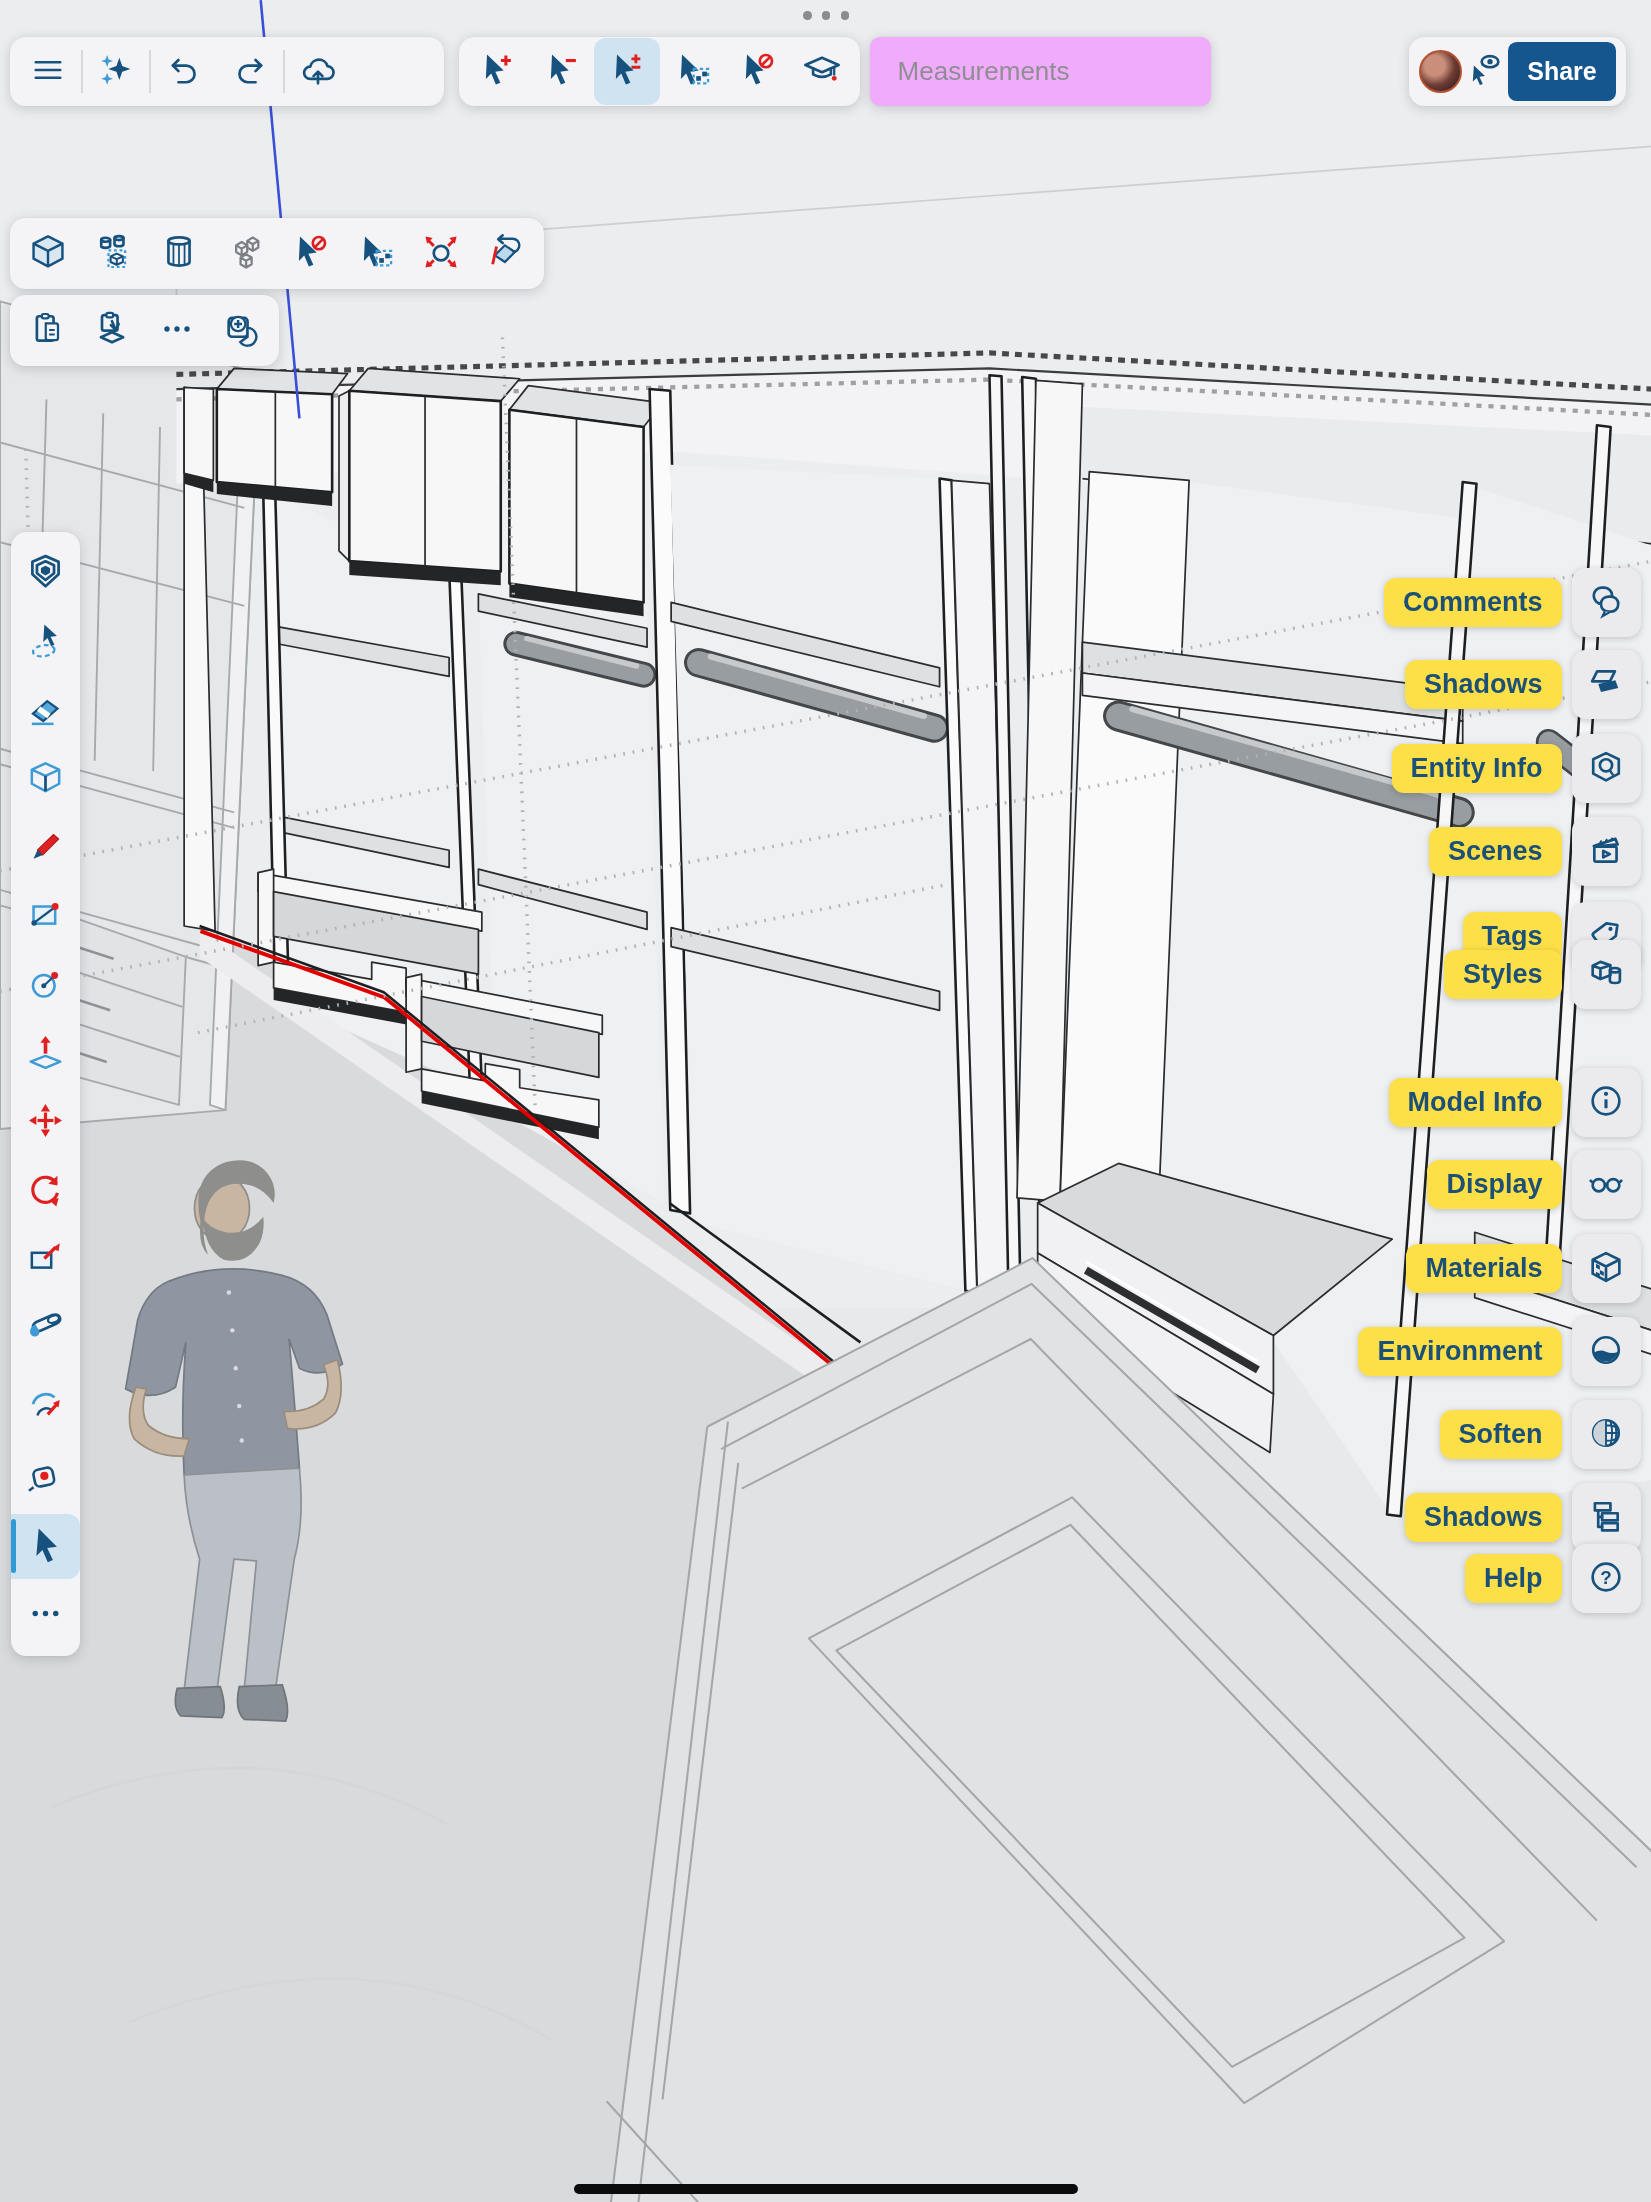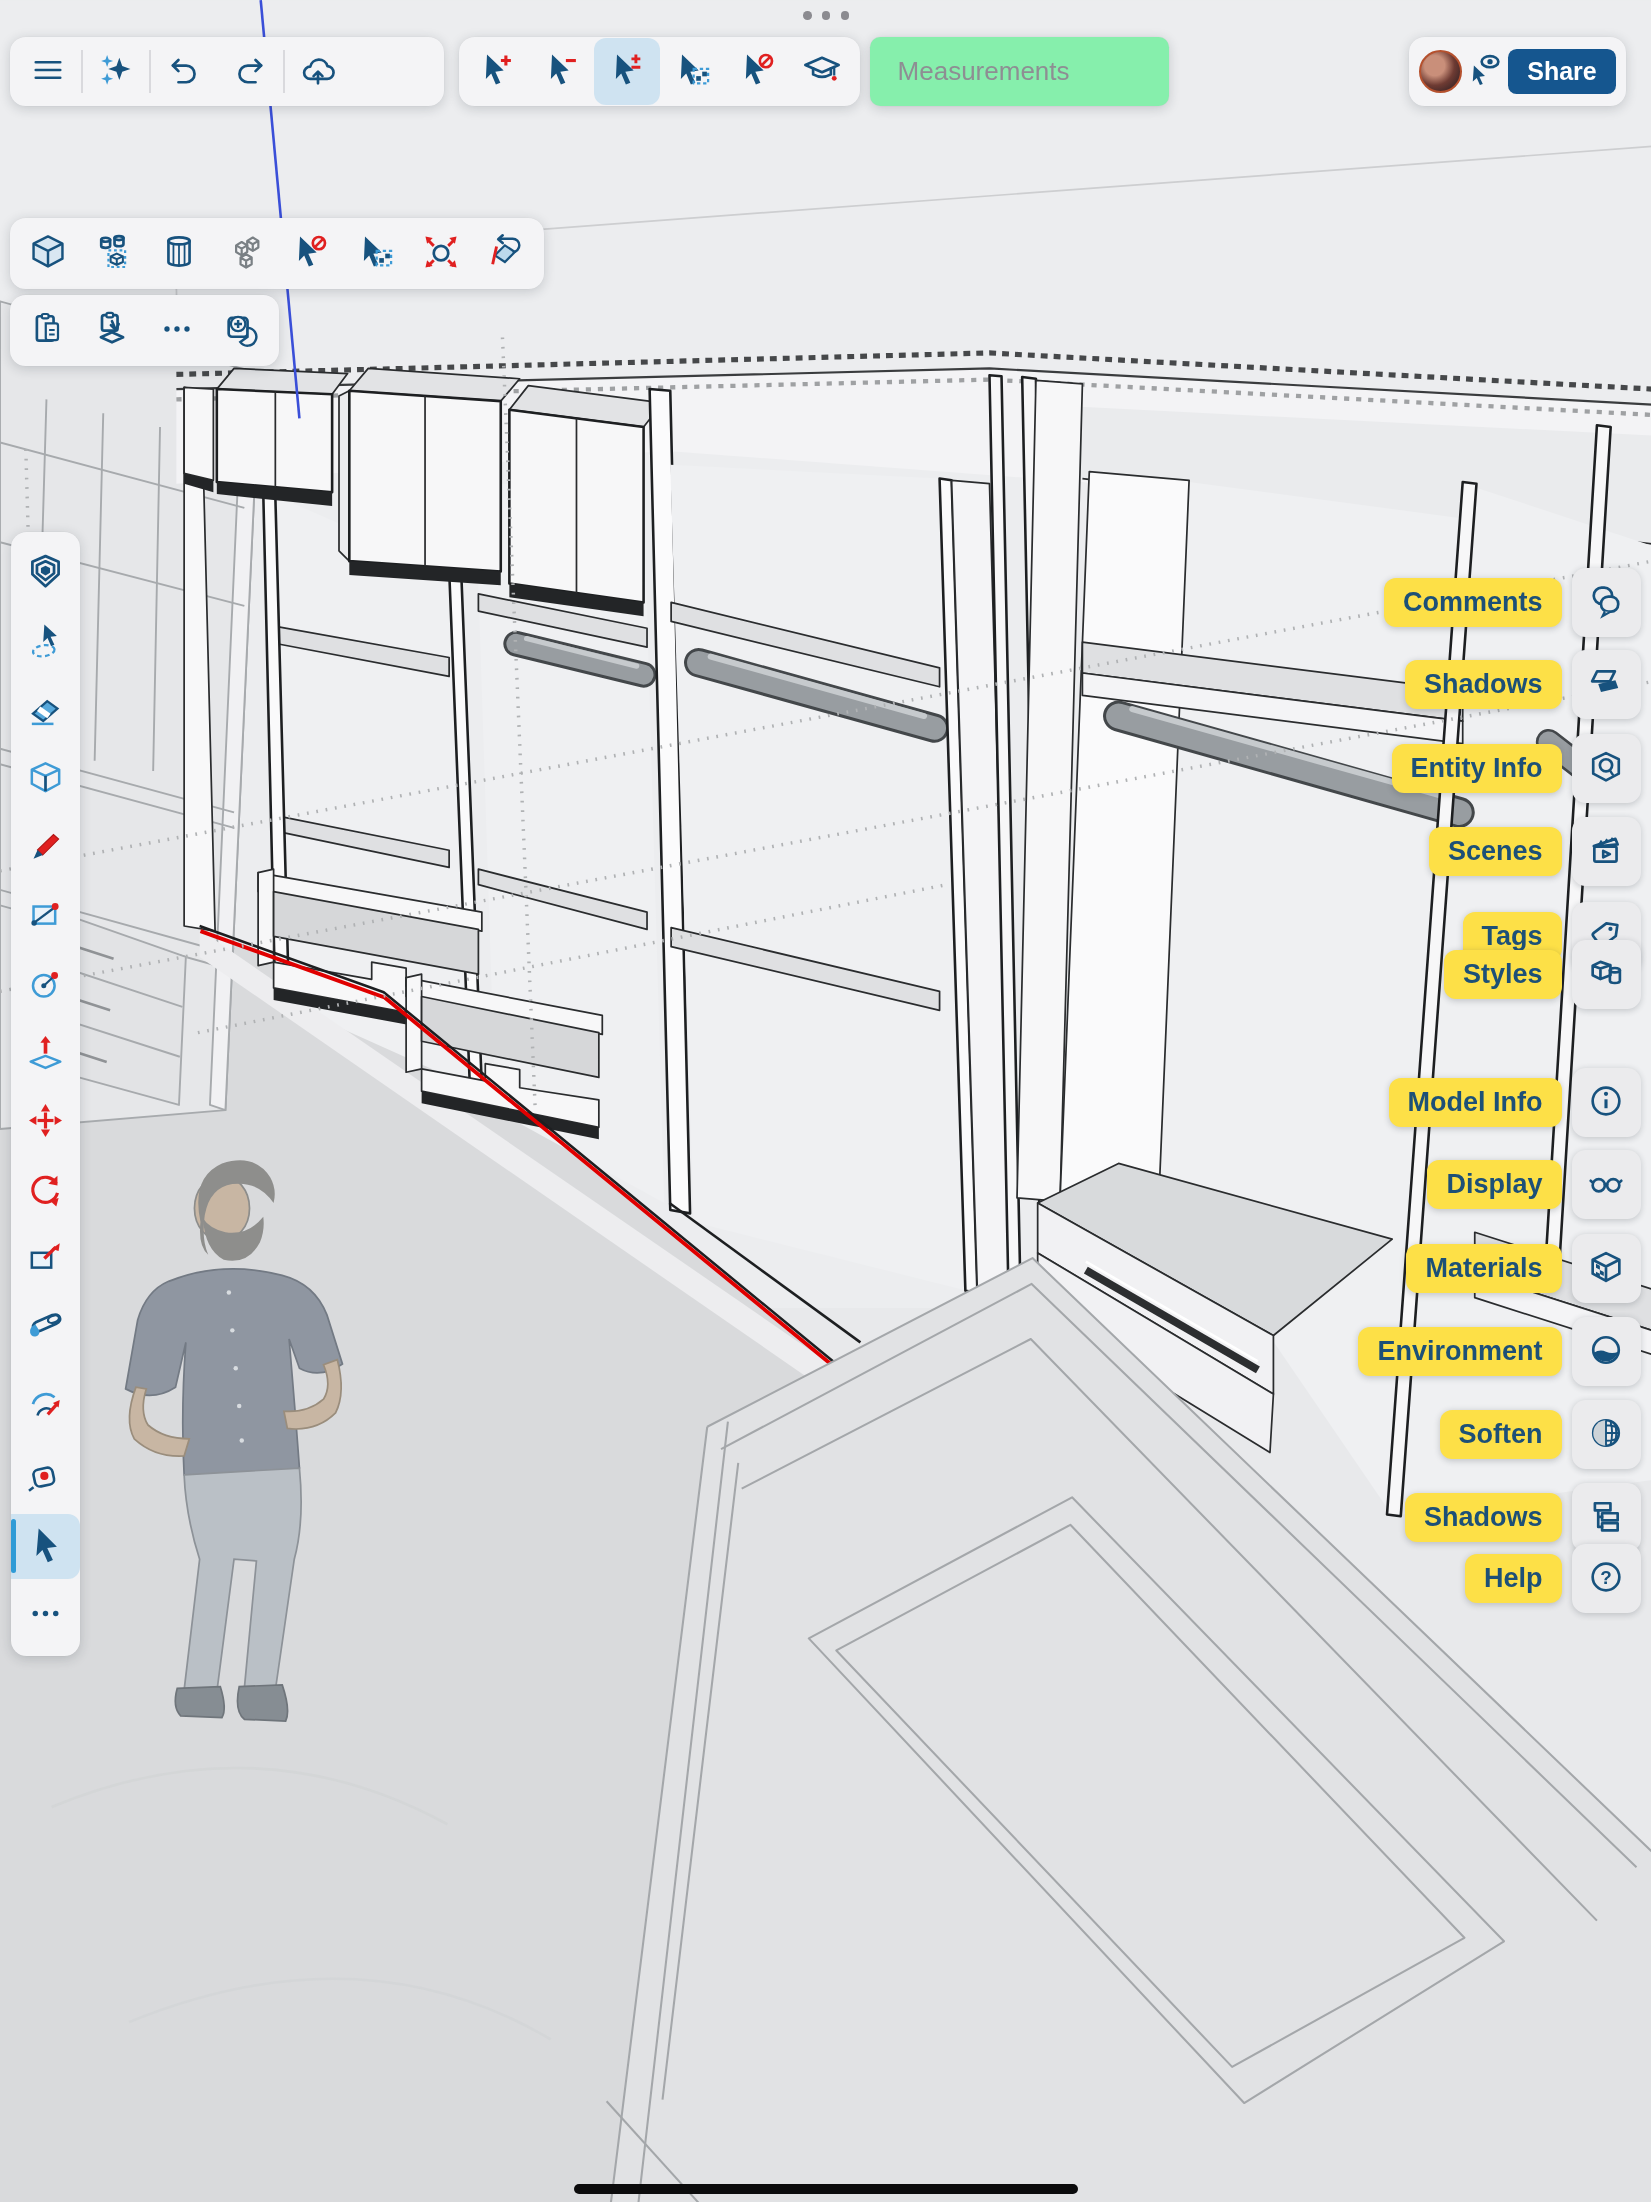--- a/index.html
+++ b/index.html
@@ -7,28 +7,28 @@
        background:#e8e9eb;font-family:"Liberation Sans",sans-serif;}
   #scene{position:absolute;left:0;top:0;width:1652px;height:2203px;z-index:0}
   .panel{position:absolute;background:#f4f4f6;border-radius:15.5px;z-index:10;
          box-shadow:0 2.6px 12px rgba(30,40,50,.18),0 0 0 0.4px rgba(0,0,0,.03);
          display:flex;align-items:center;padding:0 5.2px;box-sizing:border-box}
   .tb-btn{width:66px;height:67px;display:flex;align-items:center;justify-content:center;
           border:none;background:transparent;padding:0;cursor:pointer}
   .tb-btn svg{width:40px;height:40px}
   .tb-btn.active{background:#cfe3f1;border-radius:12px}
   .sep{width:1.7px;height:43px;background:#d9d9dd;flex:0 0 1.7px}
-  #measure-box{left:870px;top:37px;width:299px;height:69px;background:#86efac;border-radius:10.3px}
+  #measure-box{left:870px;top:37px;width:341px;height:69px;background:#f0abfc;border-radius:10.3px}
   #measure-box input{border:none;background:transparent;outline:none;width:100%;
     font-family:"Liberation Sans",sans-serif;font-size:26px;color:#3c3c3e;padding:0 22.4px}
   #measure-box input::placeholder{color:#8e8e93}
   #account{left:1409px;top:37px;width:217px;height:69px;justify-content:space-between;padding:0 10.3px}
   #avatar{width:43px;height:43px;border-radius:50%;border:2.6px solid #b5512e;box-sizing:border-box;
     background:radial-gradient(circle at 35% 35%,#c98f7a 0 28%,#6e3b33 55%,#2f2024 90%)}
-  #share-btn{background:#15568F;color:#fff;border:none;border-radius:8.6px;height:45px;
+  #share-btn{background:#15568F;color:#fff;border:none;border-radius:8.6px;height:59px;
     padding:0 19px;font-size:25px;font-weight:600;font-family:"Liberation Sans",sans-serif;cursor:pointer}
   #sidebar{left:11.2px;top:532px;width:69px;height:1124px;flex-direction:column;padding:8.6px 0;justify-content:space-between}
   .side-btn{width:69px;height:65px;display:flex;align-items:center;justify-content:center;border:none;
             background:transparent;padding:0;position:relative;cursor:pointer}
   .side-btn svg{width:41px;height:41px}
   .side-btn.active{background:#cfe3f1;border-radius:0 12px 12px 0}
   .side-btn.active::before{content:"";position:absolute;left:0;top:5.2px;bottom:5.2px;width:5.2px;background:#2f9bd6;border-radius:2.6px}
   .side-sep{height:1.7px;background:#d9d9dd;margin:3.4px 10.3px}
   .prow{position:absolute;right:11.2px;display:flex;align-items:center;gap:10.3px;z-index:10}
   .pill{background:#fde047;border-radius:12px;padding:8.6px 19px;font-size:27px;font-weight:700;color:#1D5077;

